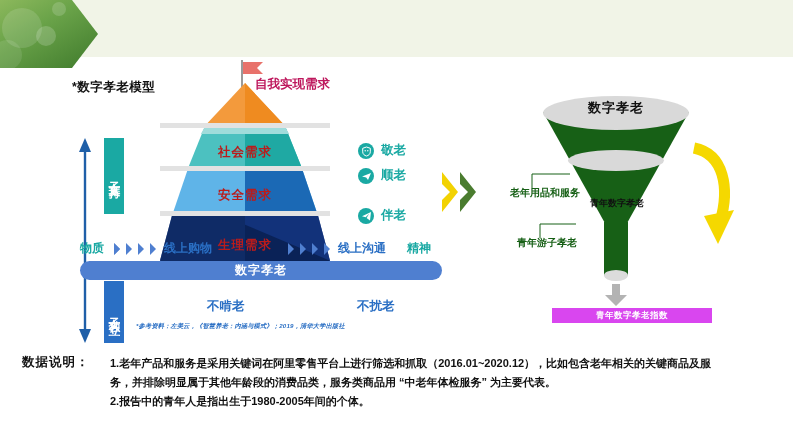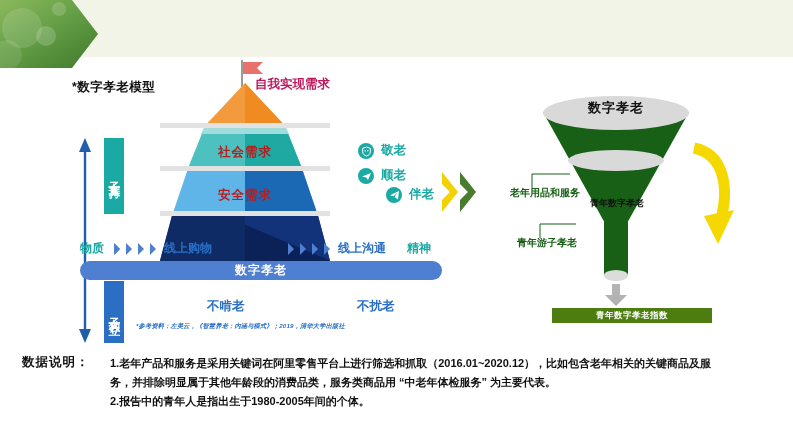--- a/index.html
+++ b/index.html
@@ -154,21 +154,21 @@
   .f-low-txt{
     position:absolute;left:52px;top:101px;width:90px;text-align:center;
     font-size:9px;font-weight:bold;color:#111;
   }
   .callout{position:absolute;font-size:10px;font-weight:bold;color:#176016;}
   .co1{left:-10px;top:90px;}
   .co2{left:-3px;top:140px;}
   .leader{position:absolute;}
   .gray-arrow{position:absolute;left:83px;top:188px;width:26px;height:22px;}
   .result-bar{
-    position:absolute;left:32px;top:212px;width:160px;height:15px;background:#4d7c0f;
+    position:absolute;left:32px;top:212px;width:160px;height:15px;background:#d946ef;
     color:#ffffff;font-size:8.5px;font-weight:bold;text-align:center;line-height:15px;
     letter-spacing:.5px;
   }
   .yellow-arrow{position:absolute;left:690px;top:140px;width:50px;height:110px;}
 
   
   .footer{position:absolute;left:22px;top:352px;width:760px;}
   .foot-title{
     position:absolute;left:0;top:2px;font-size:12.5px;font-weight:bold;color:#111;
     letter-spacing:1px;
@@ -218,20 +218,21 @@
     </div>
     <div class="tier-txt" style="top:127px;">安全需求</div>
     <div class="gap" style="top:151px;"></div>
 
     <div class="tier t4">
       <div class="face-l"></div>
         <div class="face-c"></div>
         <div class="face-r"></div>
         <div class="face-d"></div>
     </div>
+    <div class="tier-txt" style="top:177px;">生理需求</div>
   </div>
 
   <svg class="dblarrow" viewBox="0 0 14 205">
     <line x1="7" y1="10" x2="7" y2="195" stroke="#1f5fa8" stroke-width="2.4"></line>
     <polygon points="7,0 13,14 1,14" fill="#1f5fa8"></polygon>
     <polygon points="7,205 13,191 1,191" fill="#1f5fa8"></polygon>
   </svg>
   <div class="vlab vlab-support">子女支持</div>
   <div class="vlab vlab-indep">子女独立</div>
 
@@ -284,21 +285,21 @@
     <span class="ic-txt">敬老</span>
   </div>
   <div class="icon-row" style="left:358px;top:167px;">
     <span class="ic">
       <svg width="11" height="11" viewBox="0 0 11 11">
           <polygon points="1,5.5 10,2 7,9 5.2,6.4" fill="#fff"></polygon>
         </svg>
     </span>
     <span class="ic-txt">顺老</span>
   </div>
-  <div class="icon-row" style="left:358px;top:186px;margin-left:28px;">
+  <div class="icon-row" style="left:358px;top:207px;">
     <span class="ic">
       <svg width="11" height="11" viewBox="0 0 11 11">
           <polygon points="10,1 1,5.2 4.6,6.3 8.2,2.8 5.6,7 9,9.6" fill="#fff"></polygon>
         </svg>
     </span>
     <span class="ic-txt">伴老</span>
   </div>
 
   <svg class="bigchev" style="left:440px;top:170px;" viewBox="0 0 20 44">
     <polygon points="2,2 18,22 2,42 2,30 10,22 2,14" fill="#f2d202"></polygon>

